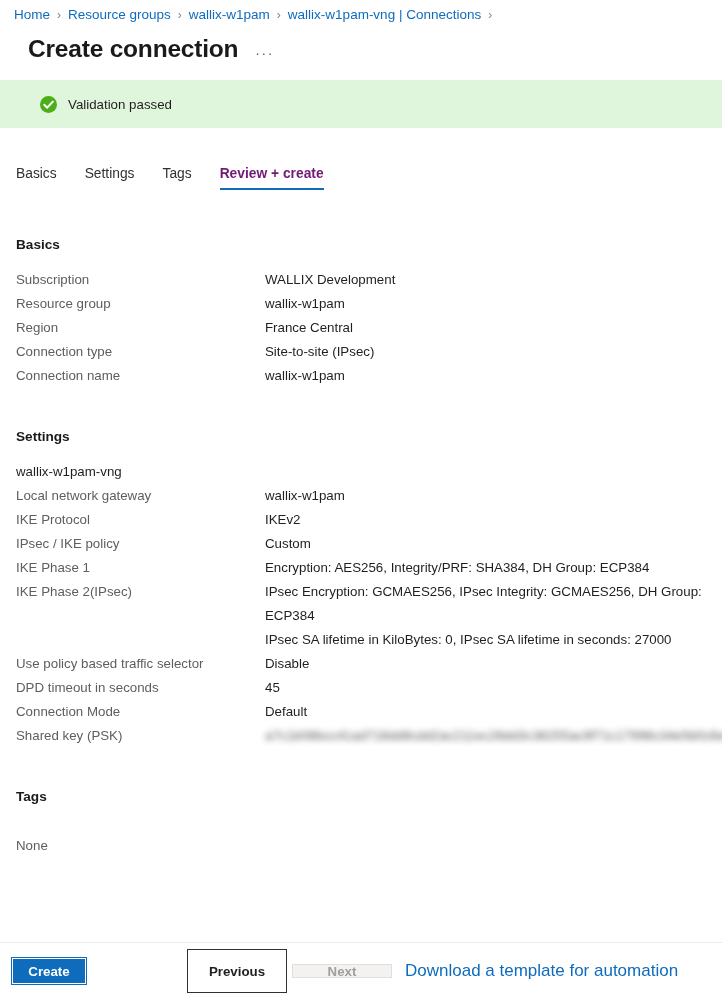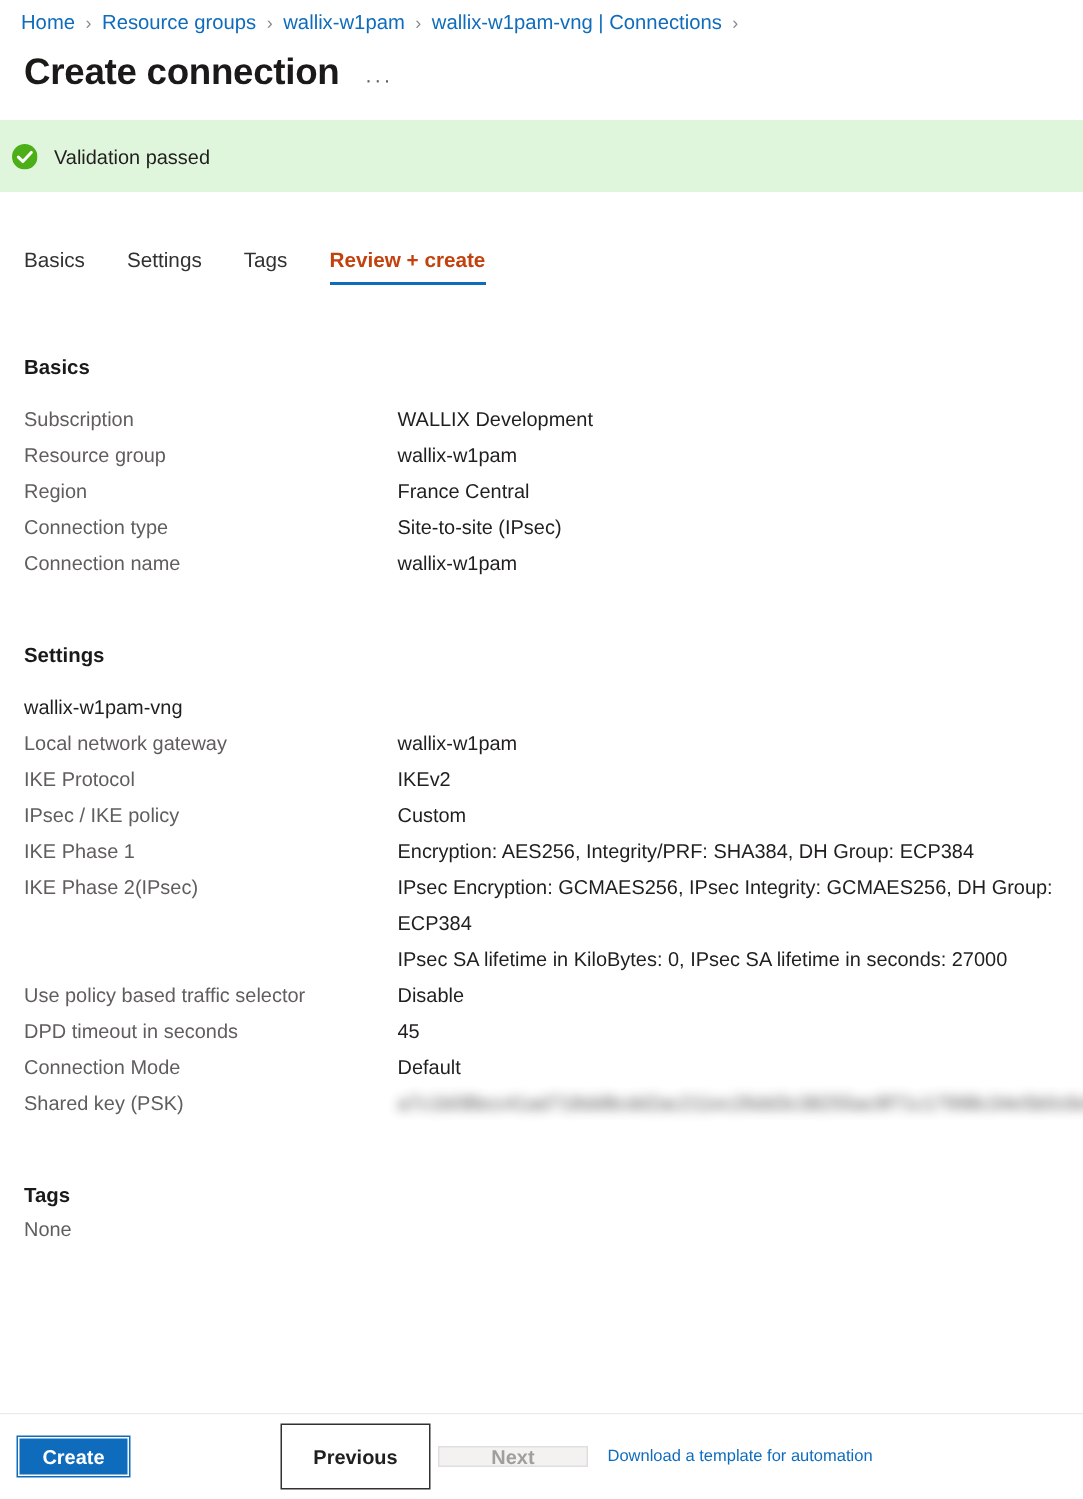--- a/index.html
+++ b/index.html
@@ -32,21 +32,21 @@
   .crumb-sep {
     color: #8a8886;
     margin: 0 7px;
     font-size: 12px;
   }
 
   
   .title-row {
     display: flex;
     align-items: center;
-    padding: 10px 0 0 16px;
+    padding: 10px 0 0 28px;
   }
   .page-title {
     font-size: 24.5px;
     font-weight: 600;
     letter-spacing: -0.2px;
     color: #1b1a19;
     line-height: 30px;
   }
   .ellipsis-btn {
     margin-left: 17px;
@@ -59,21 +59,21 @@
     user-select: none;
   }
 
   
   .banner {
     margin-top: 16px;
     background: #dff6dd;
     height: 48px;
     display: flex;
     align-items: center;
-    padding-left: 8px;
+    padding-left: 40px;
   }
   .check-icon {
     width: 17px;
     height: 17px;
     flex: 0 0 auto;
     display: block;
   }
   .banner-text {
     margin-left: 11px;
     font-size: 13.3px;
@@ -92,21 +92,21 @@
     font-size: 13.8px;
     color: #323130;
     padding: 0 0 9px 0;
     margin-right: 28px;
     cursor: pointer;
     position: relative;
     white-space: nowrap;
   }
   .tab.active {
     font-weight: 600;
-    color: #c2410c;
+    color: #701a75;
   }
   .tab.active::after {
     content: "";
     position: absolute;
     left: 0;
     right: 0;
     bottom: 0;
     height: 2px;
     background: #0f6cbd;
   }
@@ -142,21 +142,21 @@
   }
   .row-value.blurred {
     filter: blur(3.4px);
     color: #3b3a39;
     user-select: none;
     opacity: 0.85;
   }
   .none-text {
     font-size: 13.3px;
     color: #605e5c;
-    margin-top: 6px;
+    margin-top: 32px;
     line-height: 20px;
   }
 
   
   .footer-sep {
     position: absolute;
     left: 0;
     right: 0;
     bottom: 56px;
     height: 1px;
@@ -211,21 +211,21 @@
     color: #a19f9d;
     border: 1px solid #e1dfdd;
     border-radius: 0;
     margin-left: 5px;
     min-width: 100px;
     height: 14px;
     cursor: default;
   }
   .download-link {
     color: #0f6cbd;
-    font-size: 11px;
+    font-size: 17px;
     margin-left: 13px;
     cursor: pointer;
     white-space: nowrap;
   }
 </style>
 </head>
 <body>
 
 <div class="breadcrumb">
   <span class="crumb">Home</span>

